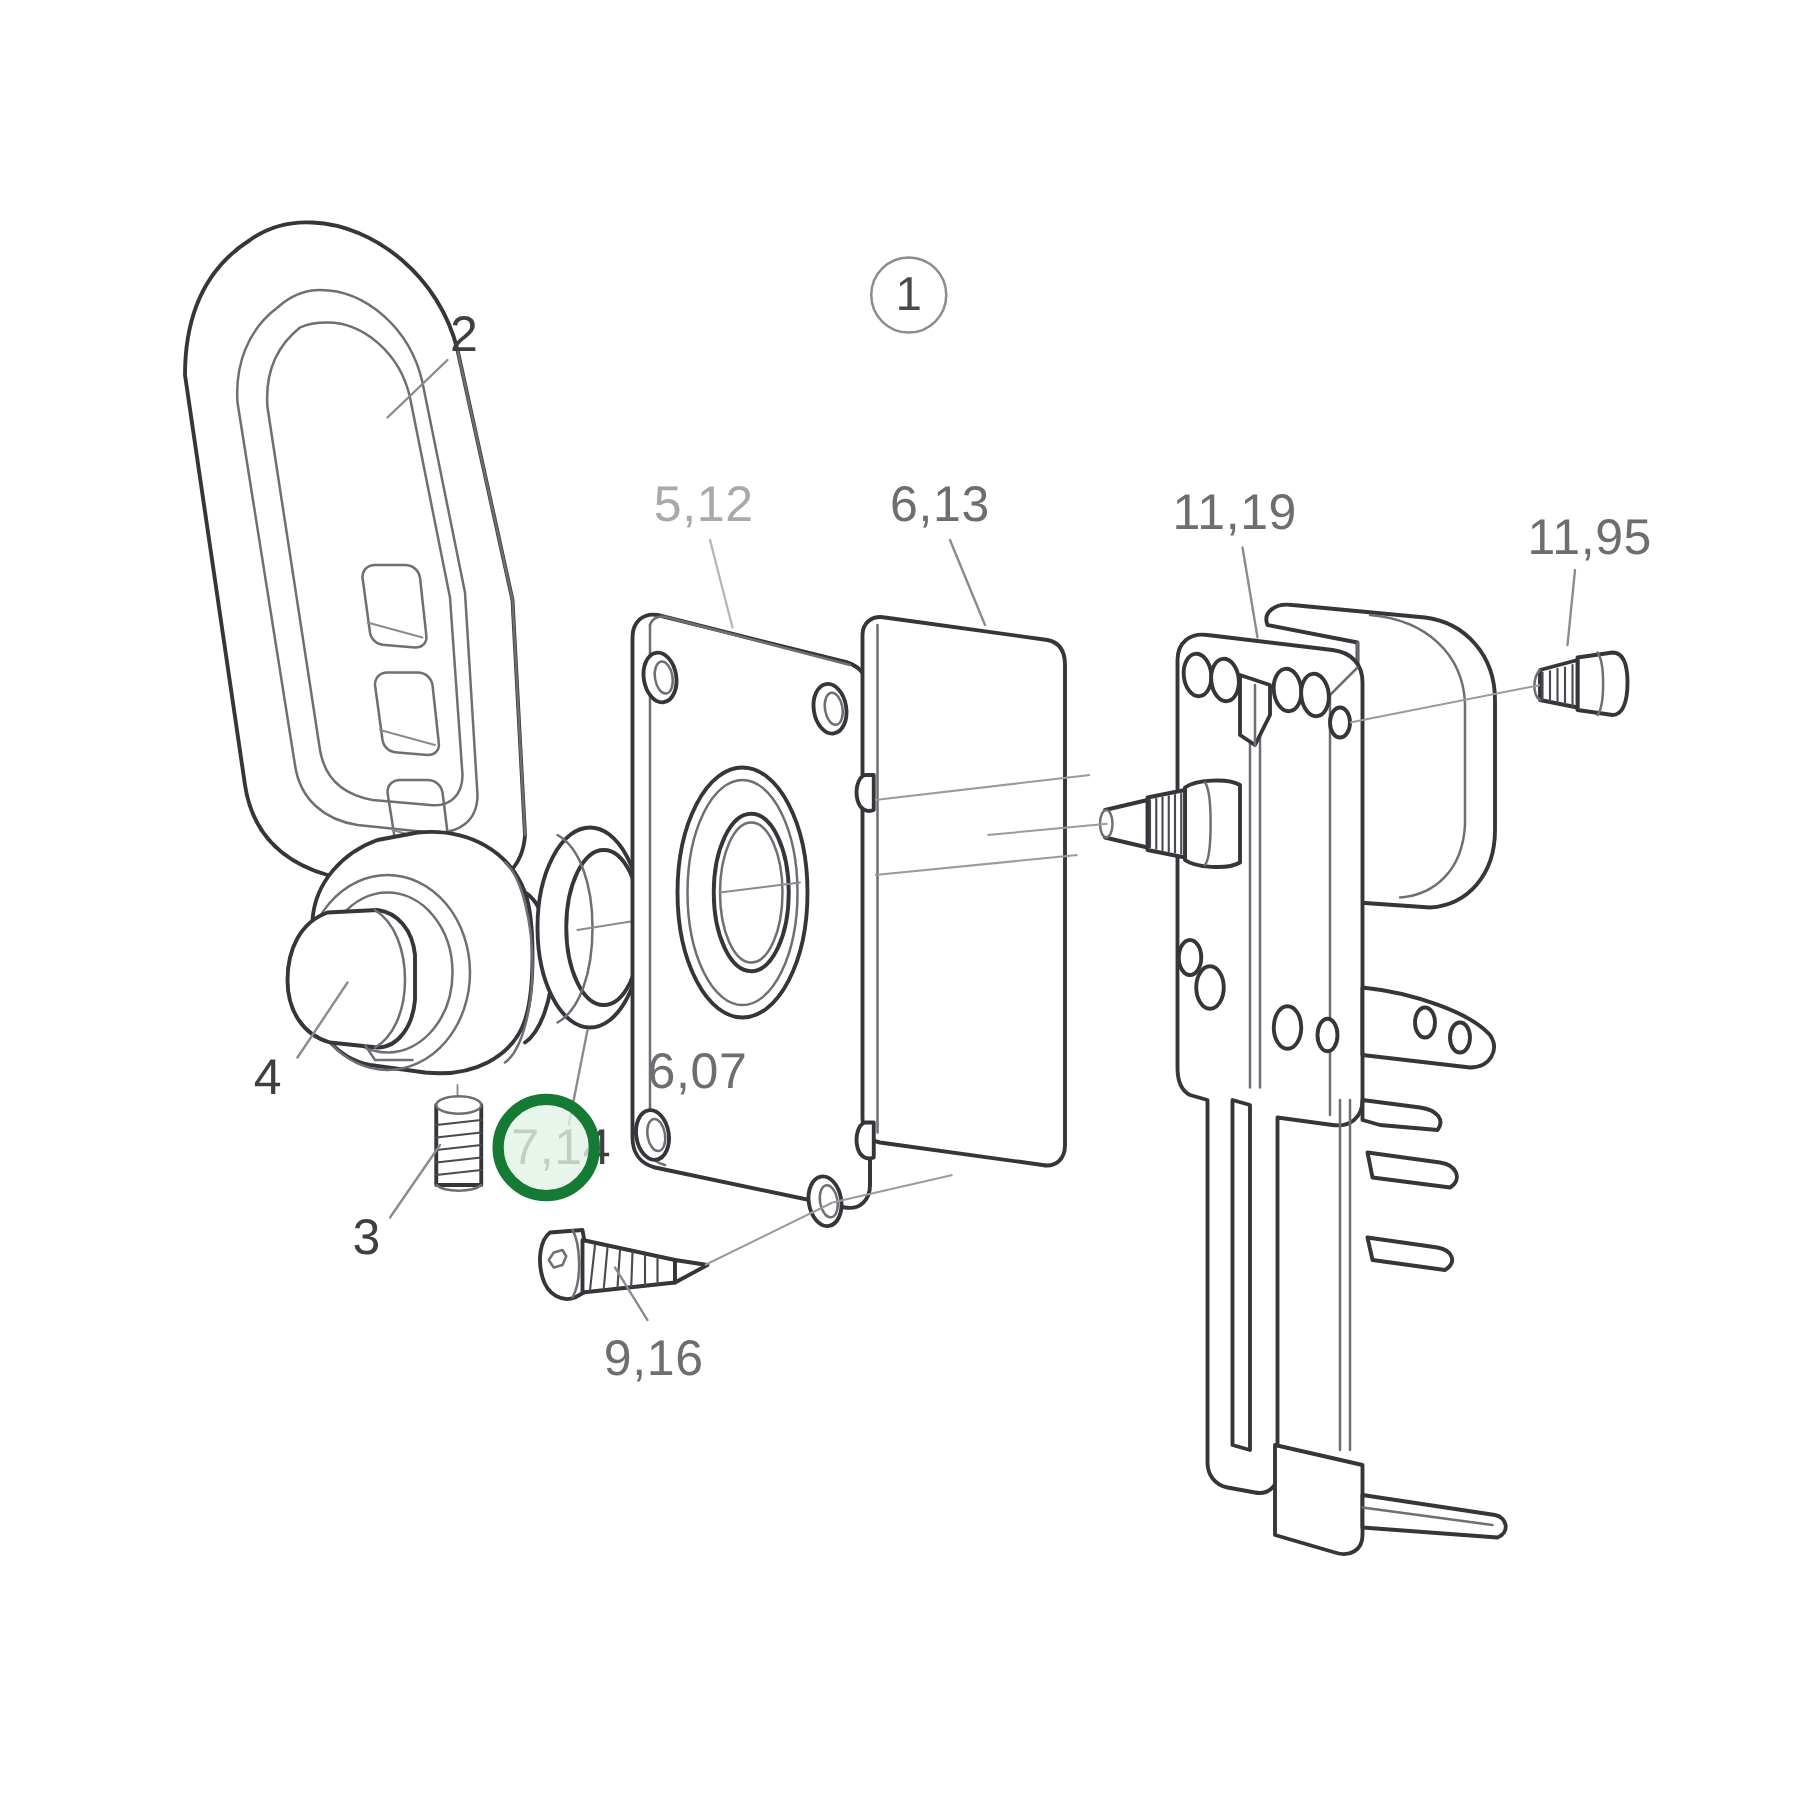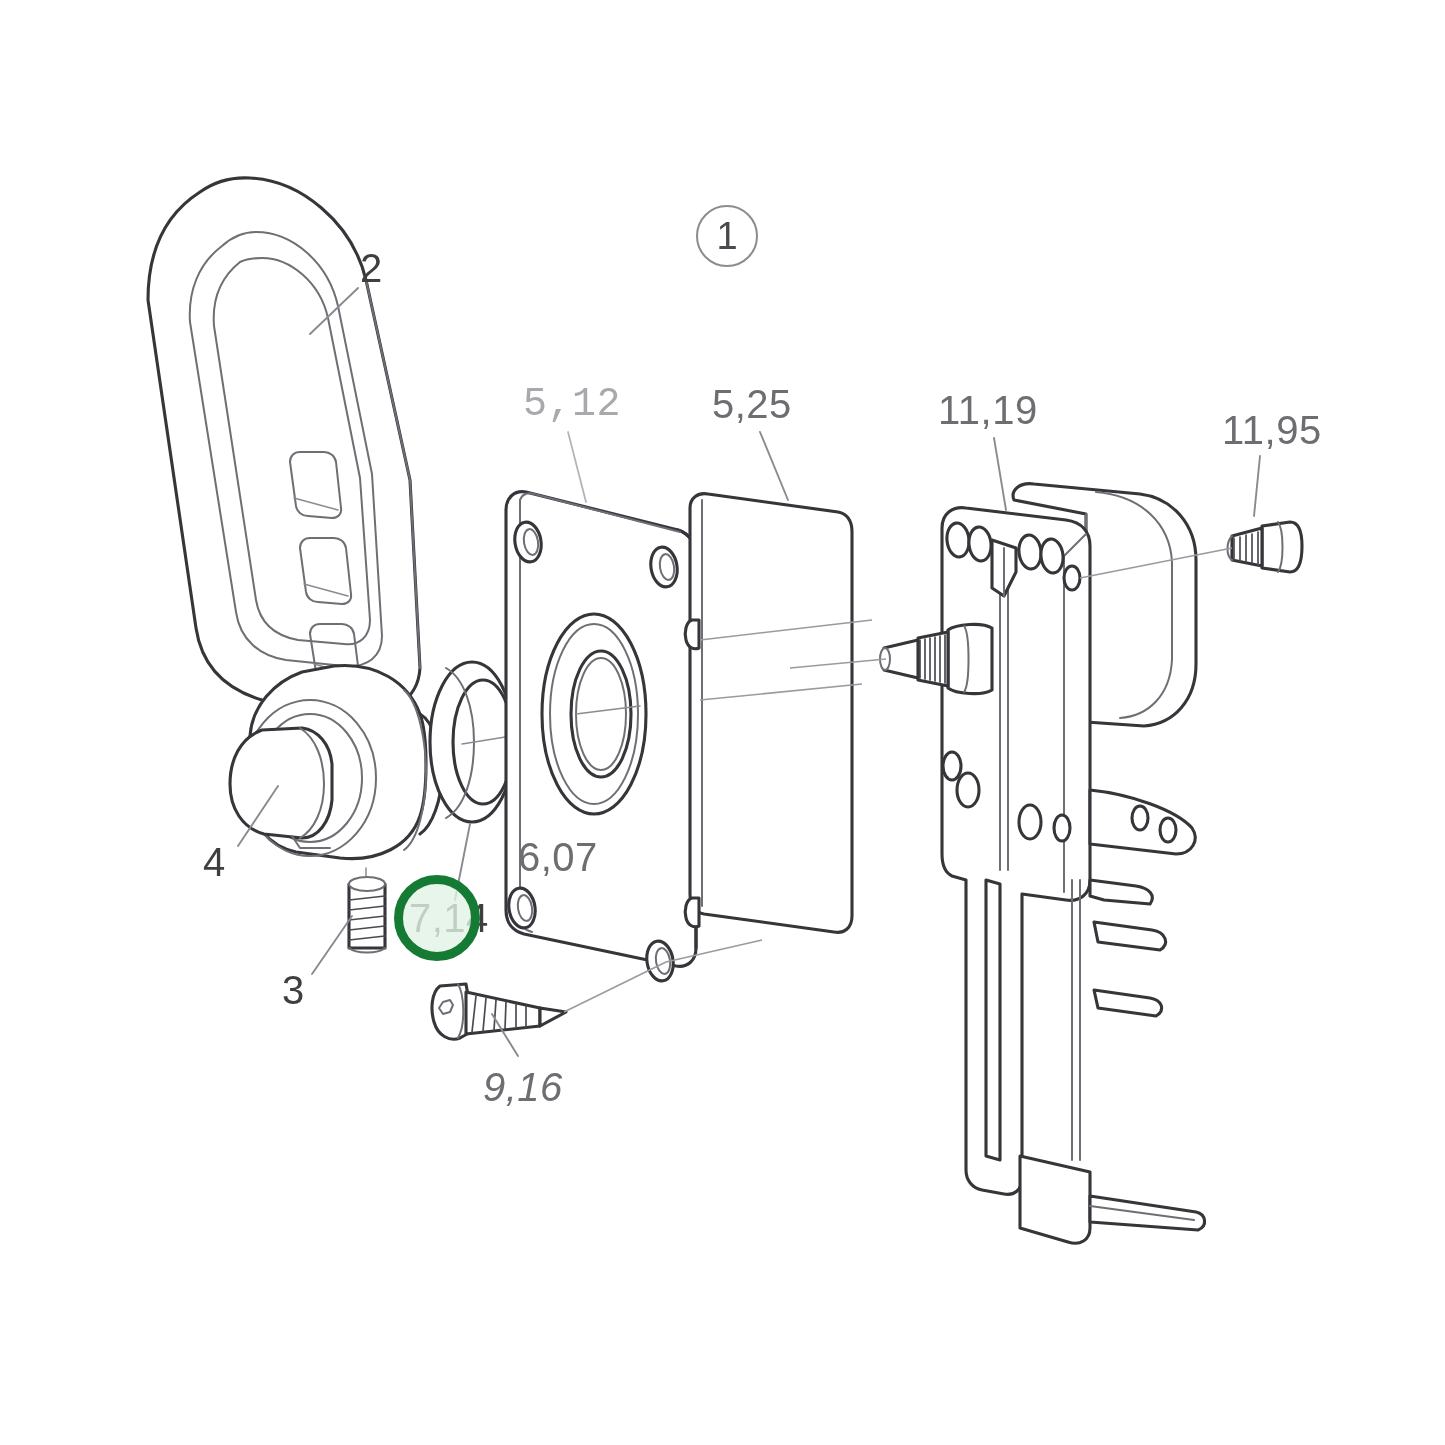--- a/index.html
+++ b/index.html
@@ -30,21 +30,21 @@
   }
   .lbl {
     position: absolute;
     font-family: "Liberation Sans", sans-serif;
     font-size: 40px;
     color: #3f3f42;
     letter-spacing: 0.5px;
     white-space: nowrap;
     user-select: none;
   }
-  .lbl-light { color: #a9a9ad; font-family: Liberation Mono, monospace; }
+  .lbl-light { color: #a9a9ad; }
   .lbl-mid   { color: #6d6d72; }
   .callout-1 {
     position: absolute;
     width: 62px; height: 62px;
     border: 2.5px solid #8b8b90;
     border-radius: 50%;
     box-sizing: border-box;
     display: flex;
     align-items: center;
     justify-content: center;
@@ -350,31 +350,31 @@
   </svg>
 
   <div class="callout-1" style="left:696px; top:205px;">
     <span>1</span>
   </div>
 
   <div class="lbl" style="left:360px; top:246px;">2</div>
 
   <div class="lbl lbl-light" style="left:523px; top:382px;">5,12</div>
 
-  <div class="lbl lbl-mid" style="left:712px; top:382px;">5,25</div>
+  <div class="lbl lbl-mid" style="left:712px; top:382px;">6,13</div>
 
   <div class="lbl lbl-mid" style="left:938px; top:388px;">11,19</div>
 
   <div class="lbl lbl-mid" style="left:1222px; top:408px;">11,95</div>
 
   <div class="lbl" style="left:203px; top:840px;">4</div>
 
   <div class="lbl lbl-mid" style="left:518px; top:835px;">6,07</div>
 
   <div class="lbl" style="left:409px; top:896px;">7,14</div>
 
   <div class="lbl" style="left:282px; top:968px;">3</div>
 
-  <div class="lbl lbl-mid" style="left:483px; top:1065px;font-style:italic;">9,16</div>
+  <div class="lbl lbl-mid" style="left:483px; top:1065px;">9,16</div>
 
   <div class="hl-circle" style="left:394px; top:875px;"></div>
 
 </div>
 
 </body></html>

